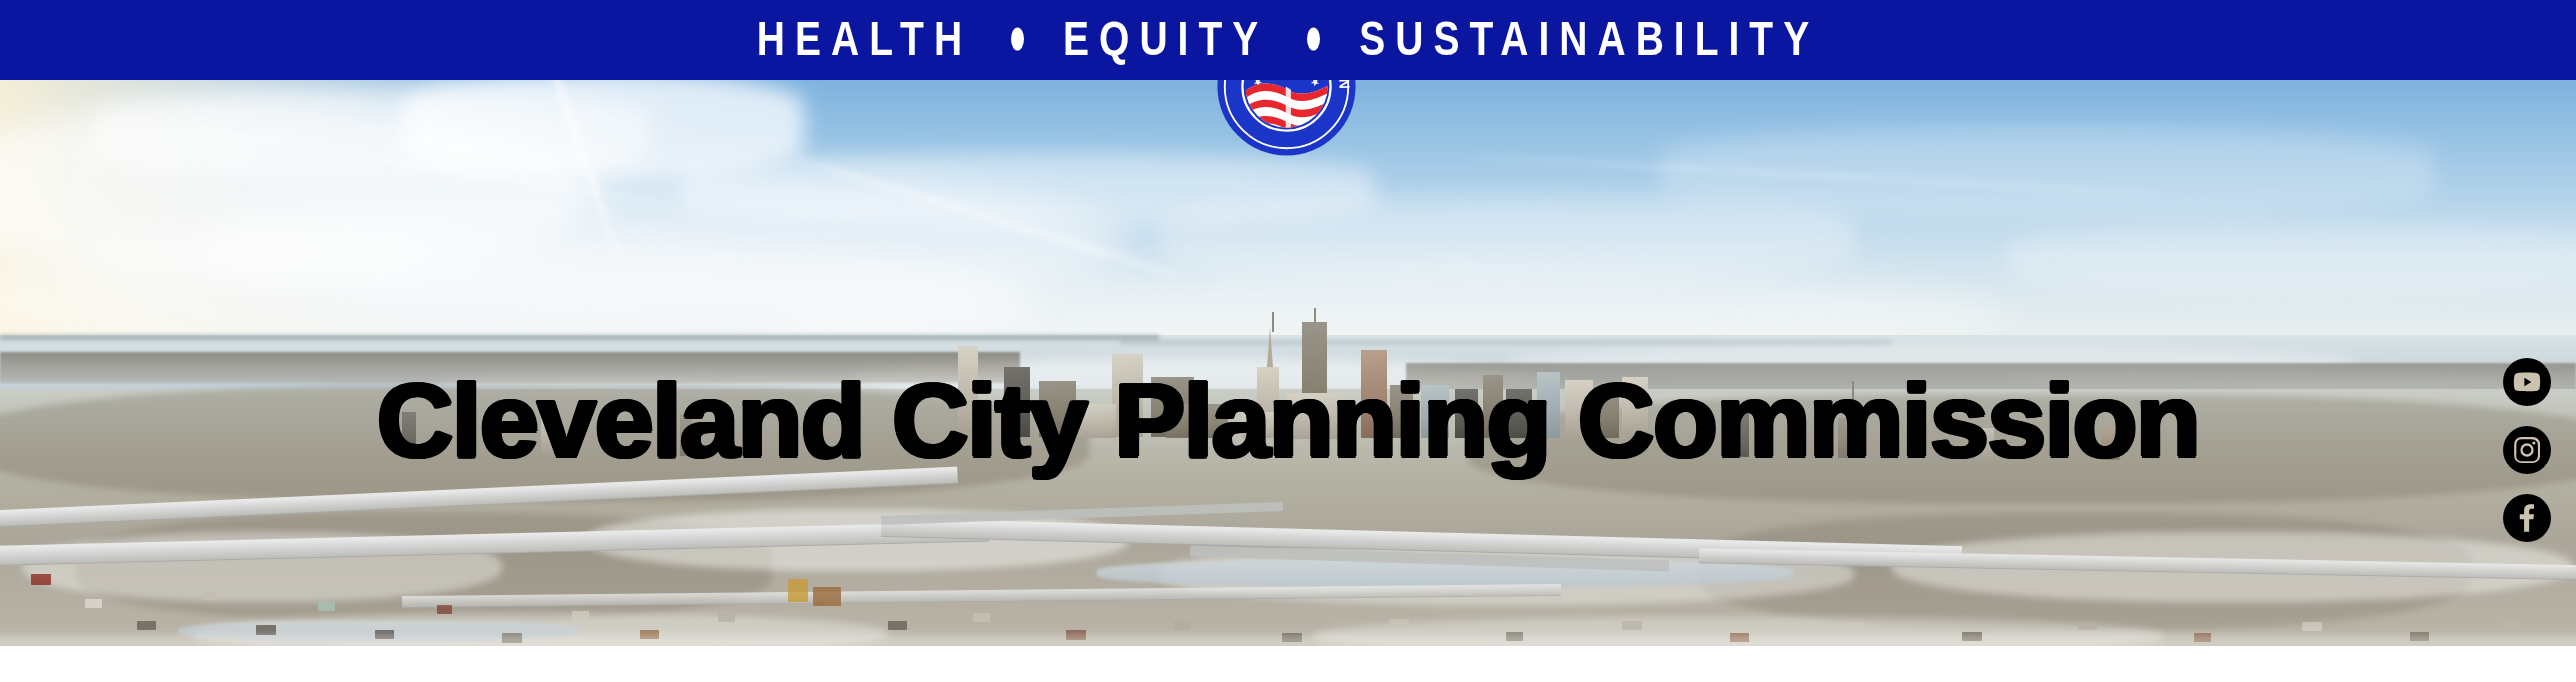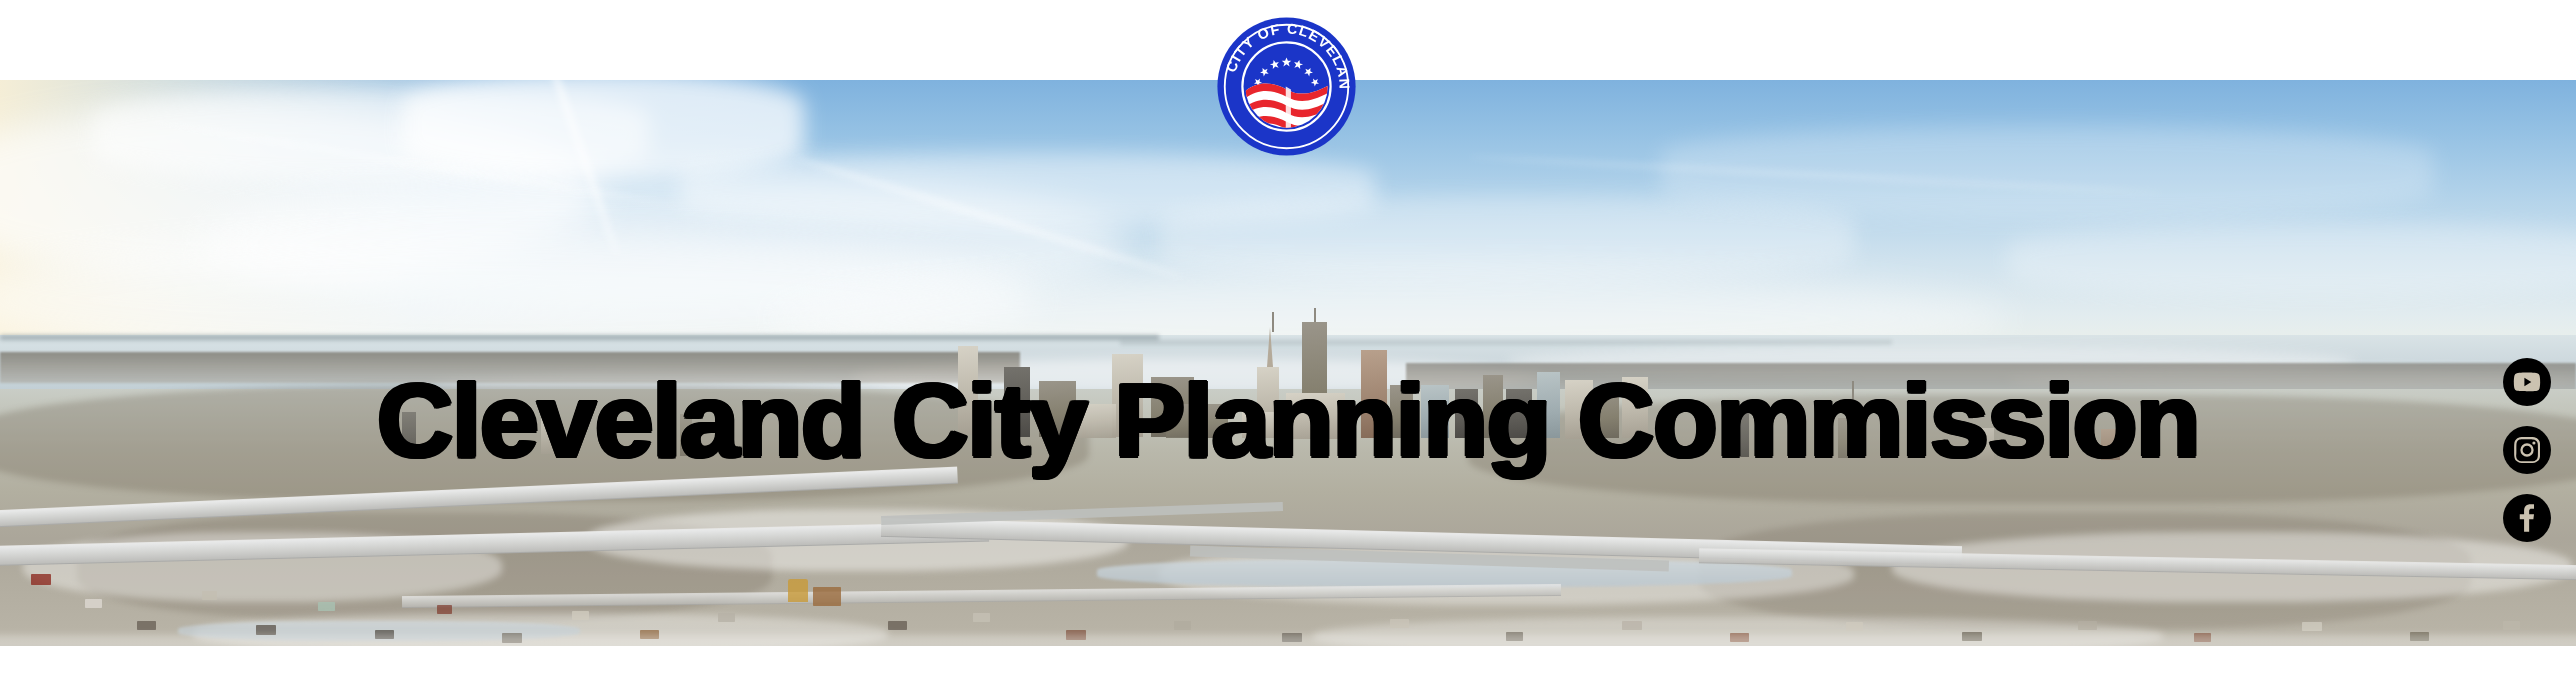--- a/index.html
+++ b/index.html
@@ -261,20 +261,29 @@
     width:2576px; height:36px;
     background:#ffffff;
     z-index:20;
   }
 </style>
 </head>
 <body>
 
 <div class="banner">
 
+  <div class="tagline-bar">
+    <div class="tagline-inner">
+      <span class="tagline-word">HEALTH</span>
+      <span class="tagline-dot"></span>
+      <span class="tagline-word">EQUITY</span>
+      <span class="tagline-dot"></span>
+      <span class="tagline-word">SUSTAINABILITY</span>
+    </div>
+  </div>
 
   <div class="photo">
 
     <div class="sky"></div>
 
     <div class="cloud" style="left:-93px;top:23px;width:695px;height:178px;opacity:.78;"></div>
     <div class="cloud wisp" style="left:93px;top:7.7px;width:556px;height:93px;opacity:.62;"></div>
     <div class="cloud" style="left:201px;top:93px;width:927px;height:139px;opacity:.6;"></div>
     <div class="cloud wisp" style="left:402px;top:-7.7px;width:402px;height:108px;opacity:.85;"></div>
     <div class="cloud wisp" style="left:680px;top:73px;width:695px;height:73px;opacity:.5;"></div>

